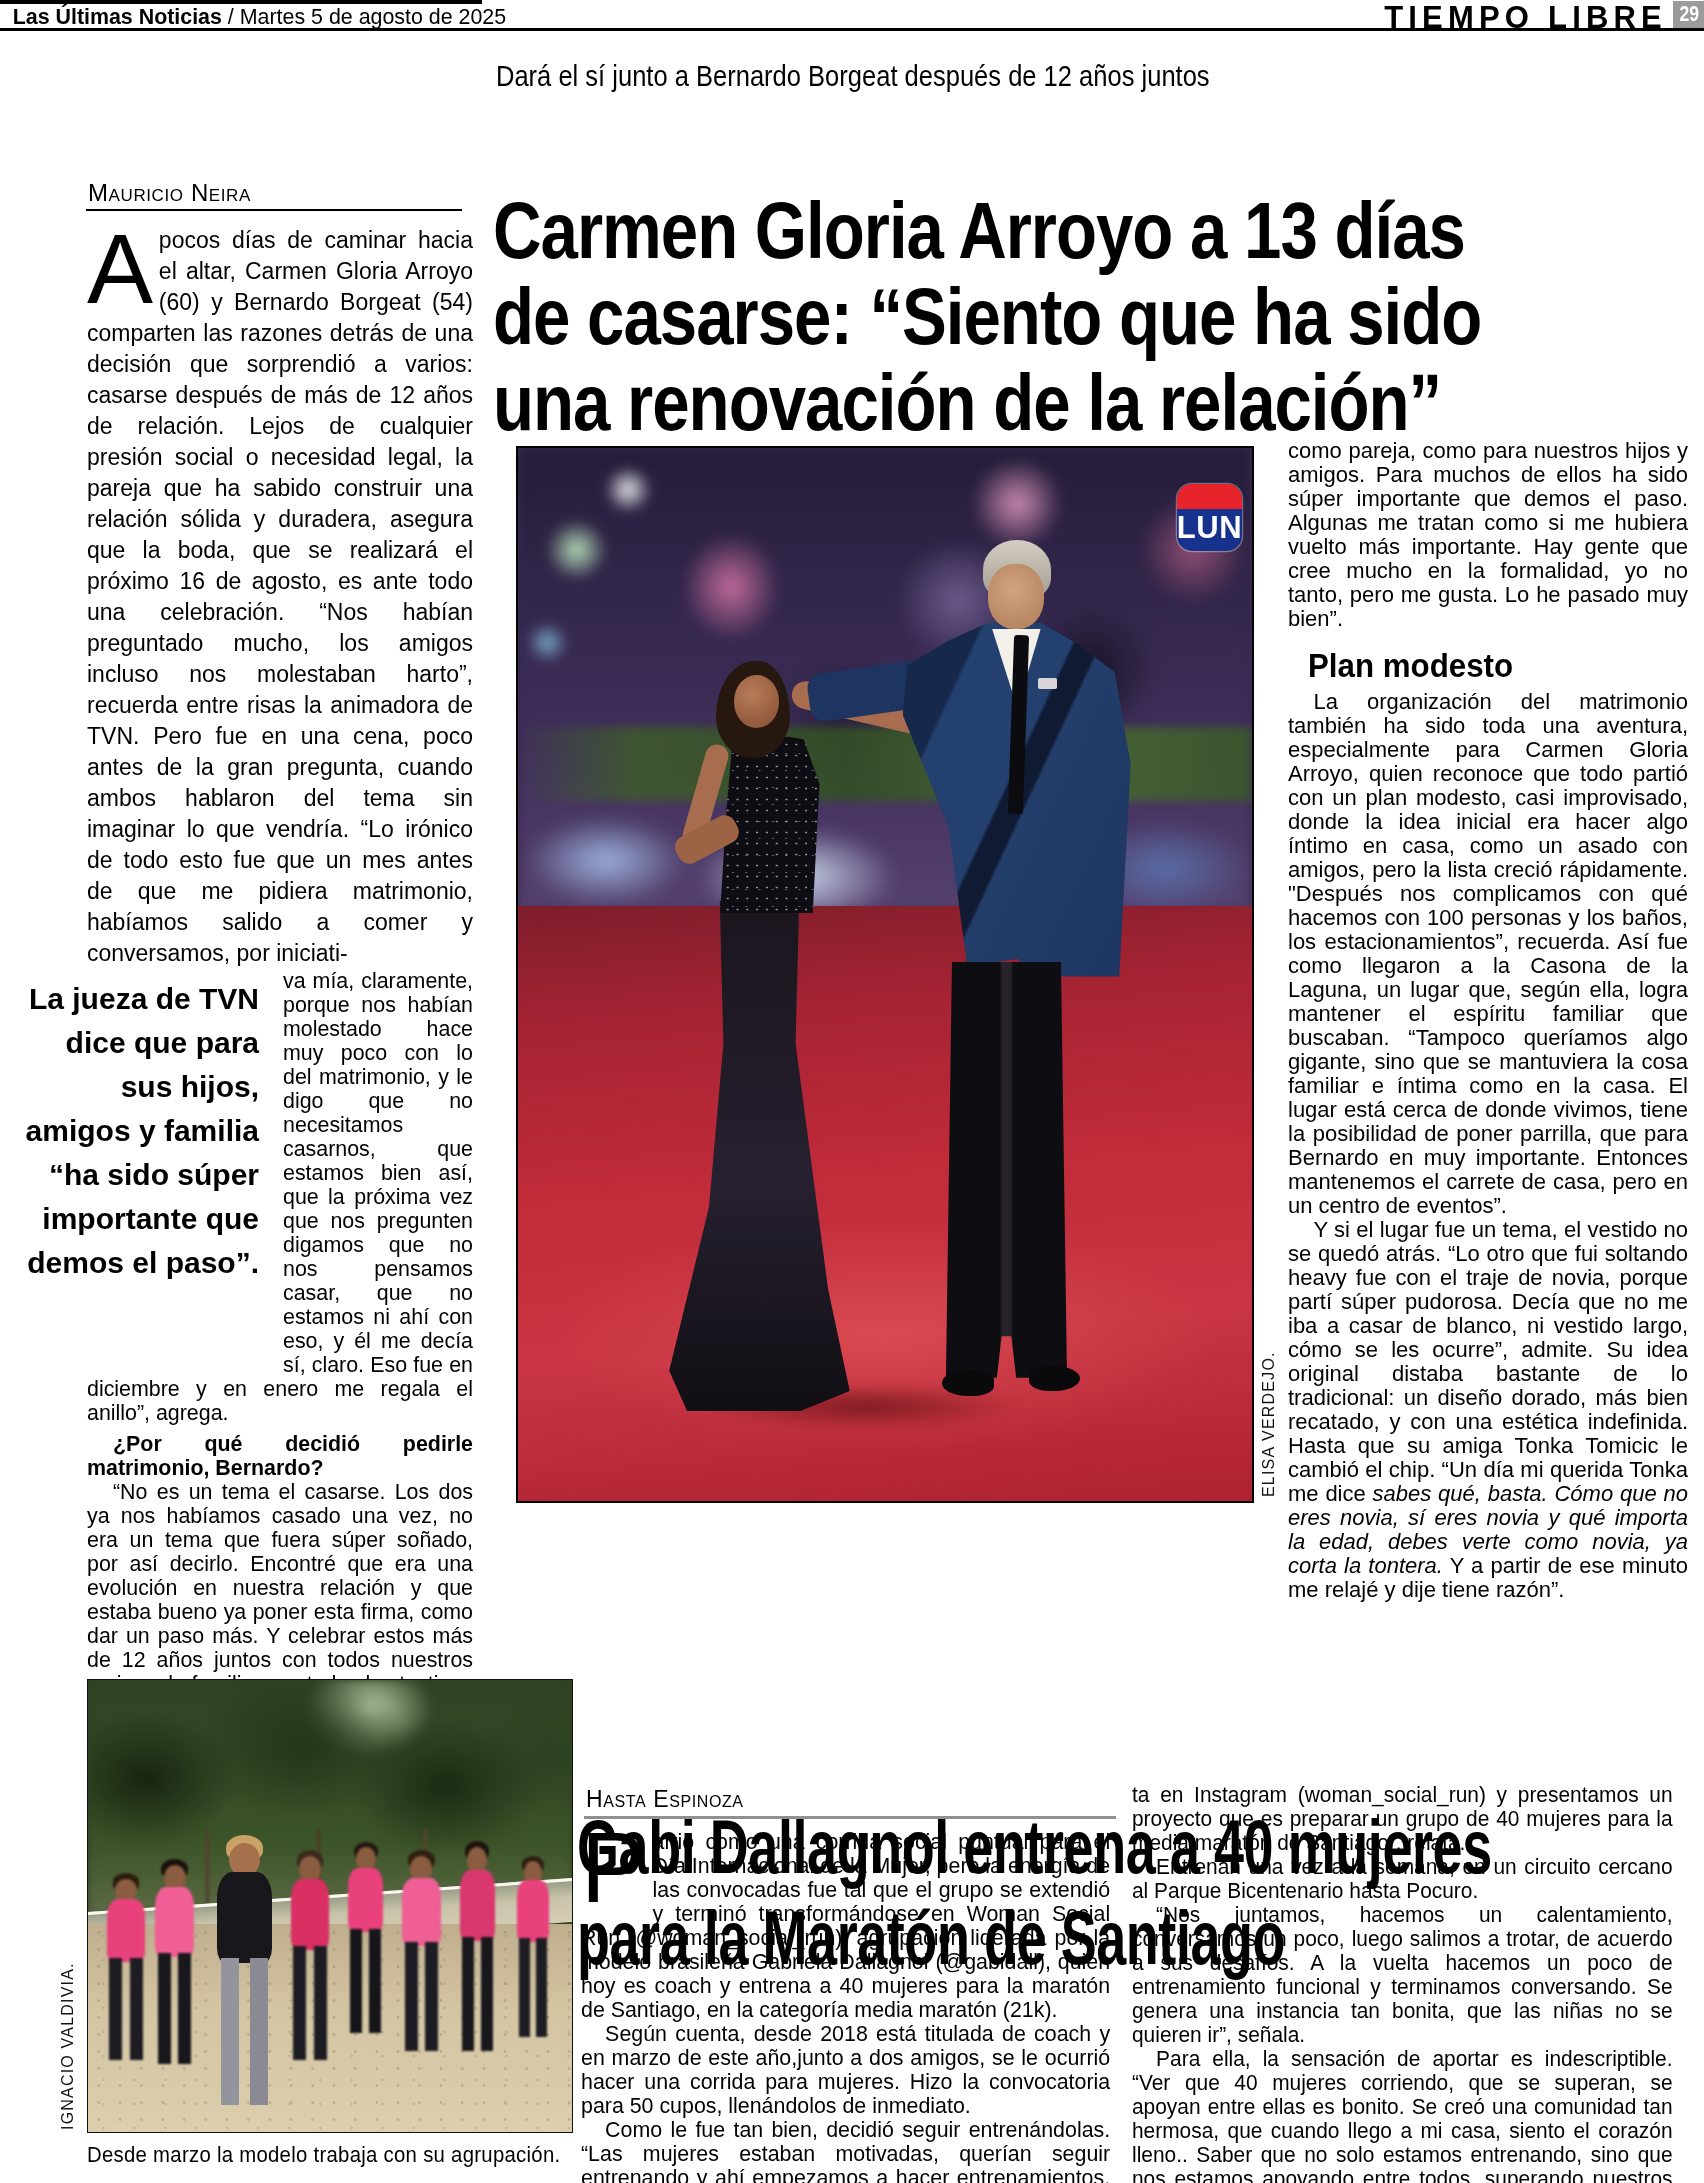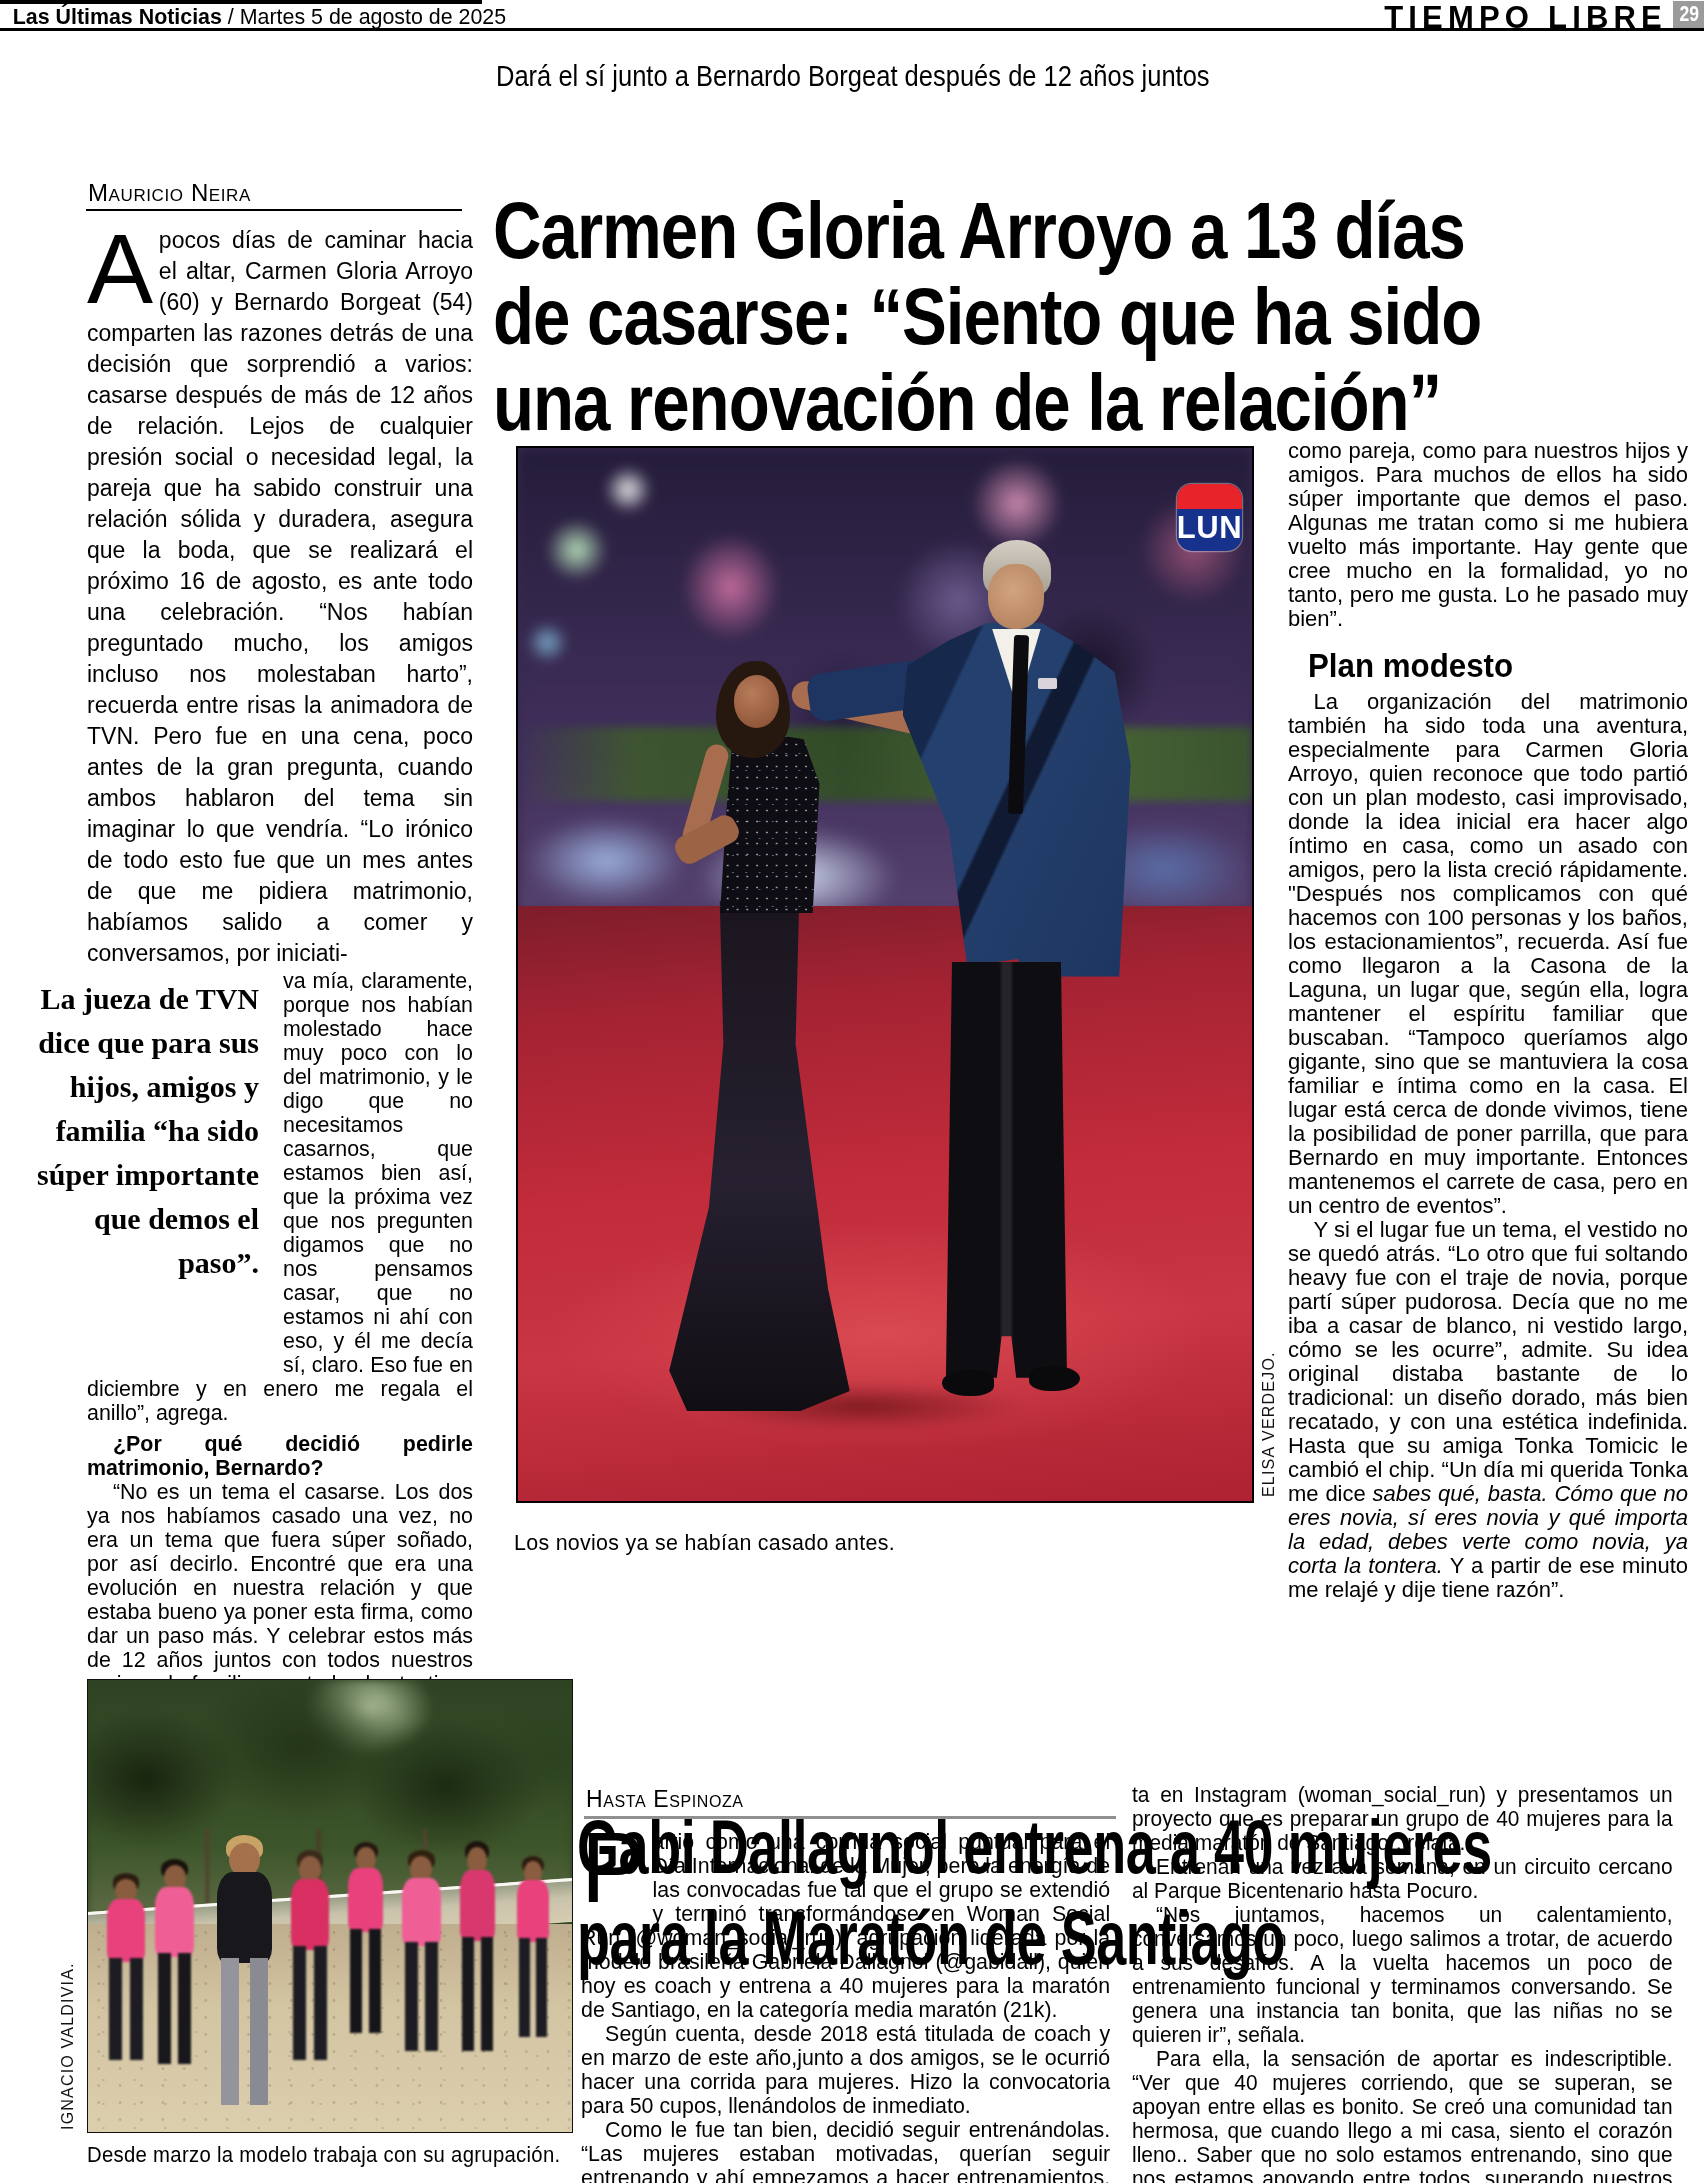--- a/index.html
+++ b/index.html
@@ -28,21 +28,21 @@
                font-weight:700;letter-spacing:-1.2px;white-space:pre-line;}
   .byline{font-variant:small-caps;font-size:24px;letter-spacing:0.6px;}
   .a1-byline{position:absolute;left:88px;top:179px;}
   .a1-byline-rule{position:absolute;left:86px;top:209px;width:376px;height:1.7px;background:#000;}
 
   .a1-col1{position:absolute;left:87px;top:225px;width:386px;text-align:justify;}
   .zone1{font-size:23px;line-height:31px;}
   .dropcap{float:left;font-size:99px;line-height:87px;height:88px;padding-right:5.8px;font-weight:400;}
   .zone2{font-size:21.4px;line-height:24px;}
   .pullquote{float:left;width:246px;margin-left:-74px;margin-right:24px;padding:8px 0 69px 0;
-             font-size:30px;line-height:44px;font-weight:700;text-align:right;font-family:Liberation Serif, serif;}
+             font-size:30px;line-height:44px;font-weight:700;text-align:right;}
   .qpar{margin:7px 0 0 0;text-indent:26px;font-weight:700;}
   .apar{margin:0;text-indent:26px;}
 
   .a1-col2{position:absolute;left:1288px;top:439px;width:400px;font-size:22px;line-height:24px;text-align:justify;}
   .a1-col2 p{margin:0;}
   .a1-col2 p.ind{text-indent:25.4px;}
   .subhead{margin:17.3px 0 7px 0;padding-left:19.7px;font-size:34px;line-height:35px;font-weight:700;}
   .subhead span{display:inline-block;transform:scaleX(.92);transform-origin:0 0;white-space:nowrap;}
   .ital{font-style:italic;}
 
@@ -238,21 +238,20 @@
     <div class="w-top"></div>
     <div class="w-armR"></div>
     <div class="w-foreR"></div>
     <div class="w-hair"></div>
     <div class="w-face"></div>
     <div class="lun">
       <div class="lun-red"></div>
       <div class="lun-label">LUN</div>
     </div>
   </figure>
-  <div class="caption caption1">Los novios ya se habían casado antes.</div>
   <div class="vcred credit1">ELISA VERDEJO.</div>
 
   <div class="a1-col2">
     <p>como pareja, como para nuestros hijos y amigos. Para muchos de ellos ha sido súper importante que demos el paso. Algunas me tratan como si me hubiera vuelto más importante. Hay gente que cree mucho en la formalidad, yo no tanto, pero me gusta. Lo he pasado muy bien”.</p>
     <h3 class="subhead"><span>Plan modesto</span></h3>
     <p class="ind">La organización del matrimonio también ha sido toda una aventura, especialmente para Carmen Gloria Arroyo, quien reconoce que todo partió con un plan modesto, casi improvisado, donde la idea inicial era hacer algo íntimo en casa, como un asado con amigos, pero la lista creció rápidamente. "Después nos complicamos con qué hacemos con 100 personas y los baños, los estacionamientos”, recuerda. Así fue como llegaron a la Casona de la Laguna, un lugar que, según ella, logra mantener el espíritu familiar que buscaban. “Tampoco queríamos algo gigante, sino que se mantuviera la cosa familiar e íntima como en la casa. El lugar está cerca de donde vivimos, tiene la posibilidad de poner parrilla, que para Bernardo en muy importante. Entonces mantenemos el carrete de casa, pero en un centro de eventos”.</p>
     <p class="ind"><span>Y si el lugar fue un tema, el vestido no se quedó atrás. “Lo otro que fui soltando heavy fue con el traje de novia, porque partí súper pudorosa. Decía que no me iba a casar de blanco, ni vestido largo, cómo se les ocurre”, admite. Su idea original distaba bastante de lo tradicional: un diseño dorado, más bien recatado, y con una estética indefinida. Hasta que su amiga Tonka Tomicic le cambió el chip. “Un día mi querida Tonka me dice </span><span class="ital">sabes qué, basta. Cómo que no eres novia, sí eres novia y qué importa la edad, debes verte como novia, ya corta la tontera.</span><span> Y a partir de ese minuto me relajé y dije tiene razón”.</span></p>
   </div>
 
   <figure class="photo2" style="margin:0">

